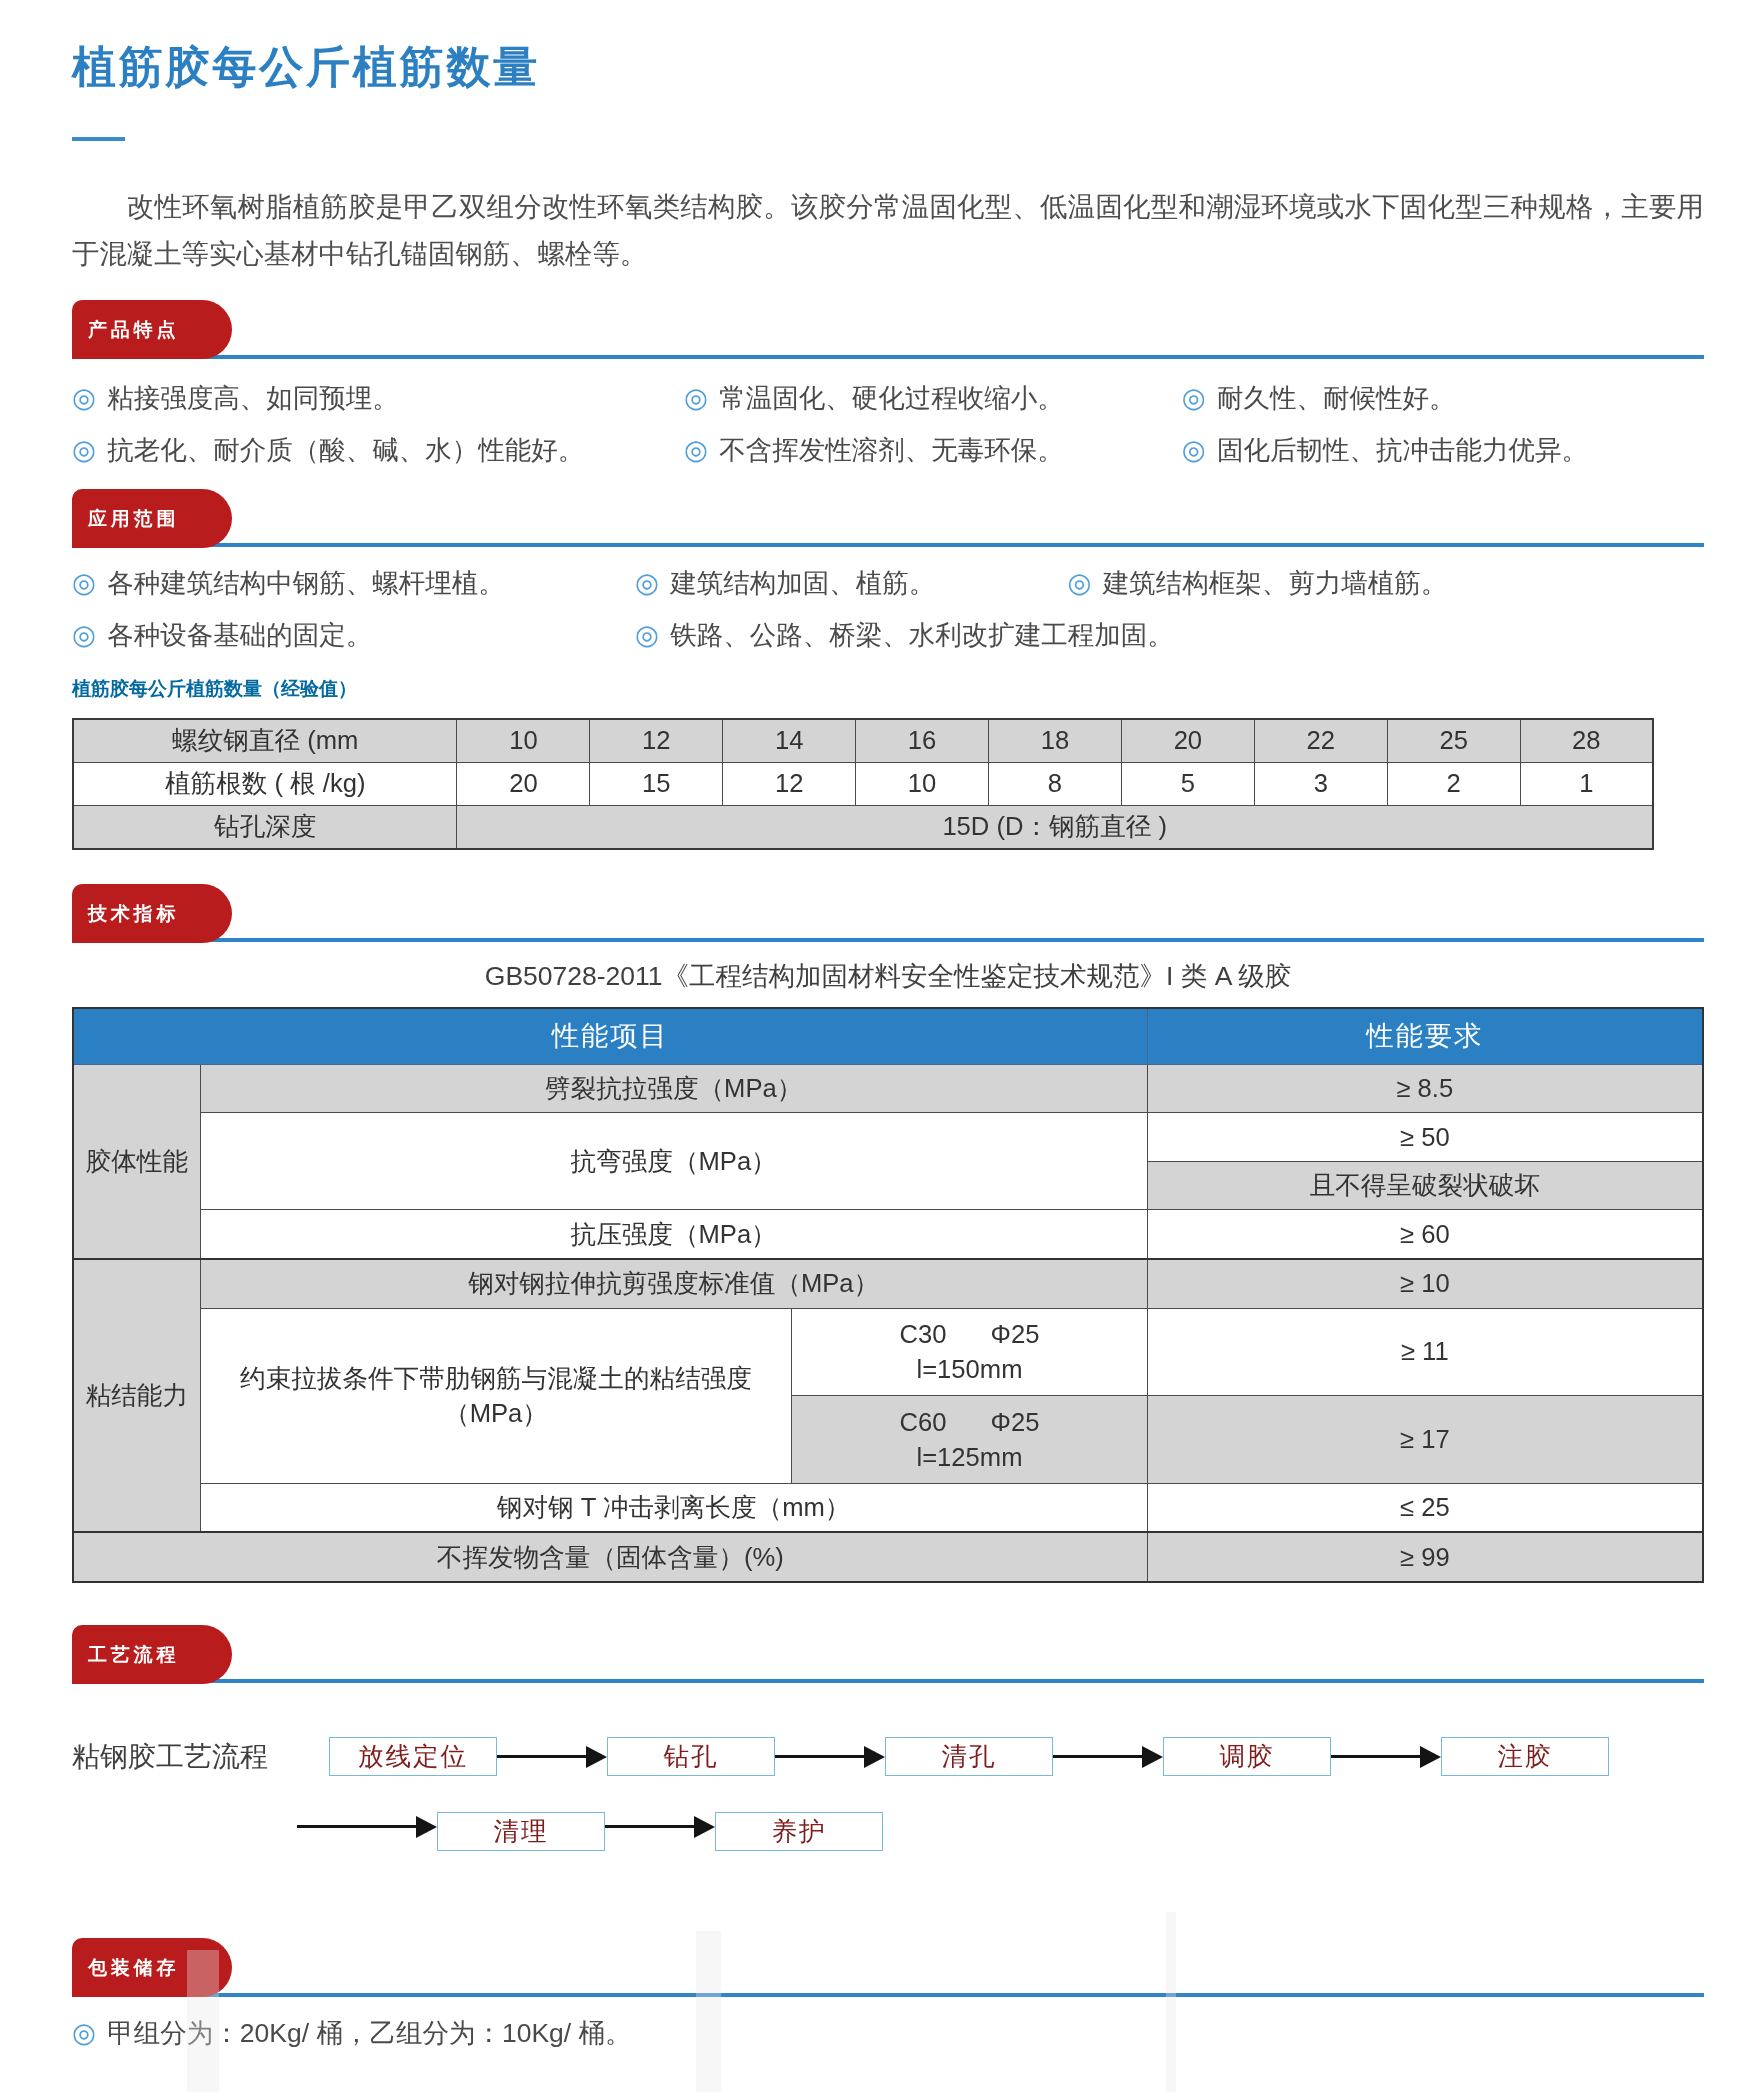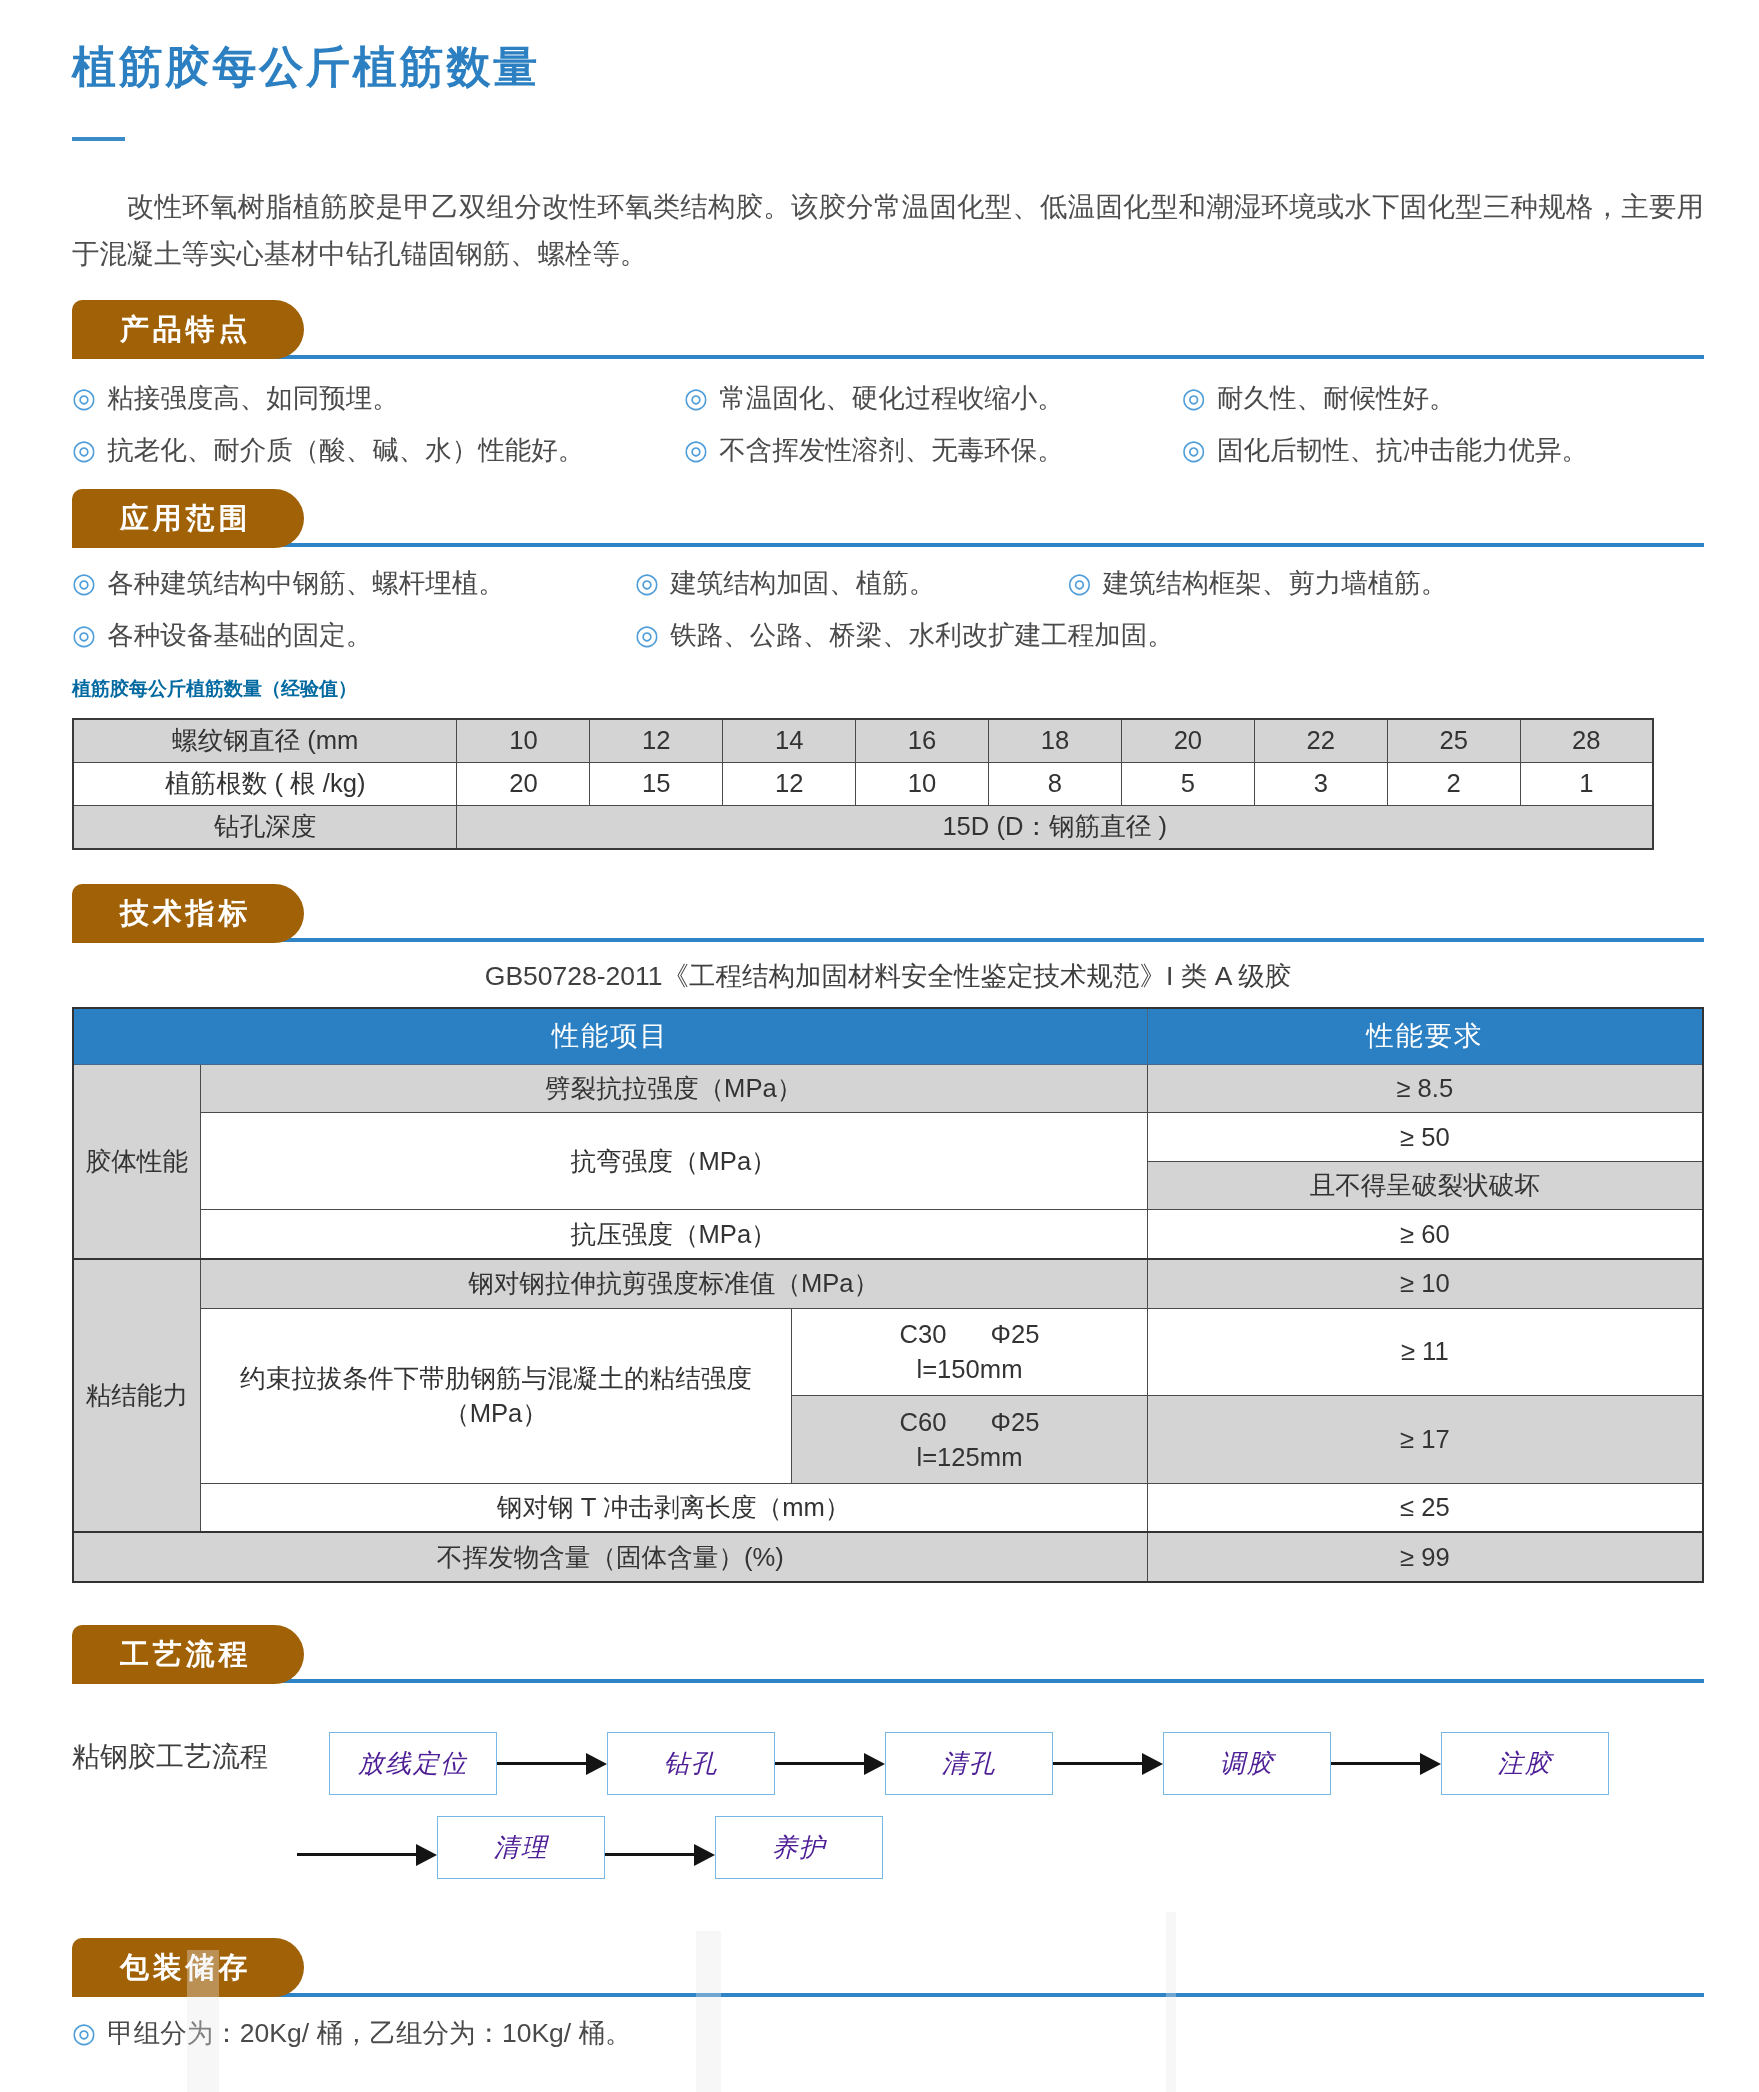--- a/index.html
+++ b/index.html
@@ -12,22 +12,22 @@
   
   .doc-title { margin:13.2px 0 0 0; font-size:44px; font-weight:bold; color:#2c80c2; letter-spacing:2.8px; }
   .title-dash { margin-top:40px; width:53px; height:4.7px; background:#3a8cc8; }
 
   
   .intro { margin:42px 0 0 0; font-size:27.4px; line-height:47px; color:#4e4e4e; text-indent:2em; text-align:justify; }
 
   
   .sec-head { margin-top:23px; display:flex; align-items:flex-end; border-bottom:4.7px solid #2e84c6; }
   .sec-badge {
-    background:#a16207; color:#ffffff; font-size:29px; font-weight:bold;
-    height:59px; line-height:59px; padding:0 53px 0 48px; letter-spacing:3.8px;
+    background:#b91c1c; color:#ffffff; font-size:19px; font-weight:bold;
+    height:59px; line-height:59px; padding:0 53px 0 16px; letter-spacing:3.8px;
     border-radius:15px 44px 44px 0; margin-bottom:-4.7px;
   }
 
   
   .bullets { margin-top:13.2px; display:grid; }
   .grid-features { grid-template-columns:37.5% 30.5% 32%; }
   .grid-apps     { grid-template-columns:34.5% 26.5% 39%; }
   .bullet { font-size:26.5px; line-height:51px; color:#4a4a4a; white-space:nowrap; }
   .bullet .mark { color:#4f9ed9; font-size:27.4px; margin-right:11.4px; }
 
@@ -49,22 +49,22 @@
   table.spec td.tall { height:79px; }
   table.spec tr.sep td { border-top:2.8px solid #333; }
   .cond-line { display:flex; justify-content:center; gap:44px; }
 
   
   .flow-area { margin-top:13.2px; position:relative; min-height:185px; }
   .flow-label { position:absolute; left:0; top:5.7px; font-size:28px; color:#3f3f3f; }
   .flow-row { display:flex; align-items:center; }
   .flow-row.first  { margin:49px 0 0 257px; }
   .flow-row.second { margin:21px 0 0 225px;align-items:flex-end; }
-  .flow-box { width:168px; height:63px; border:1.9px solid #78b9e3; background:#fff; box-sizing:border-box;
-    display:flex; align-items:center; justify-content:center; font-size:25.6px; color:#4c1d95; letter-spacing:1.9px;font-style:italic; }
+  .flow-box { width:168px; height:39px; border:1.9px solid #78b9e3; background:#fff; box-sizing:border-box;
+    display:flex; align-items:center; justify-content:center; font-size:25.6px; color:#7f1d1d; letter-spacing:1.9px; }
   .flow-arrow { width:110px; height:49px; display:flex; align-items:center; }
   .flow-arrow.lead { width:140px; }
   .flow-arrow .shaft { flex:1; height:2.8px; background:#141414; }
   .flow-arrow .head { width:0; height:0; border-left:21px solid #141414;
     border-top:11.4px solid transparent; border-bottom:11.4px solid transparent; margin-left:-1.9px; }
 
   
   .pack-list { margin-top:13.2px; }
   .pack-item { font-size:26.5px; line-height:46px; color:#4a4a4a; }
   .pack-item .mark { color:#4f9ed9; font-size:27.4px; margin-right:11.4px; }

